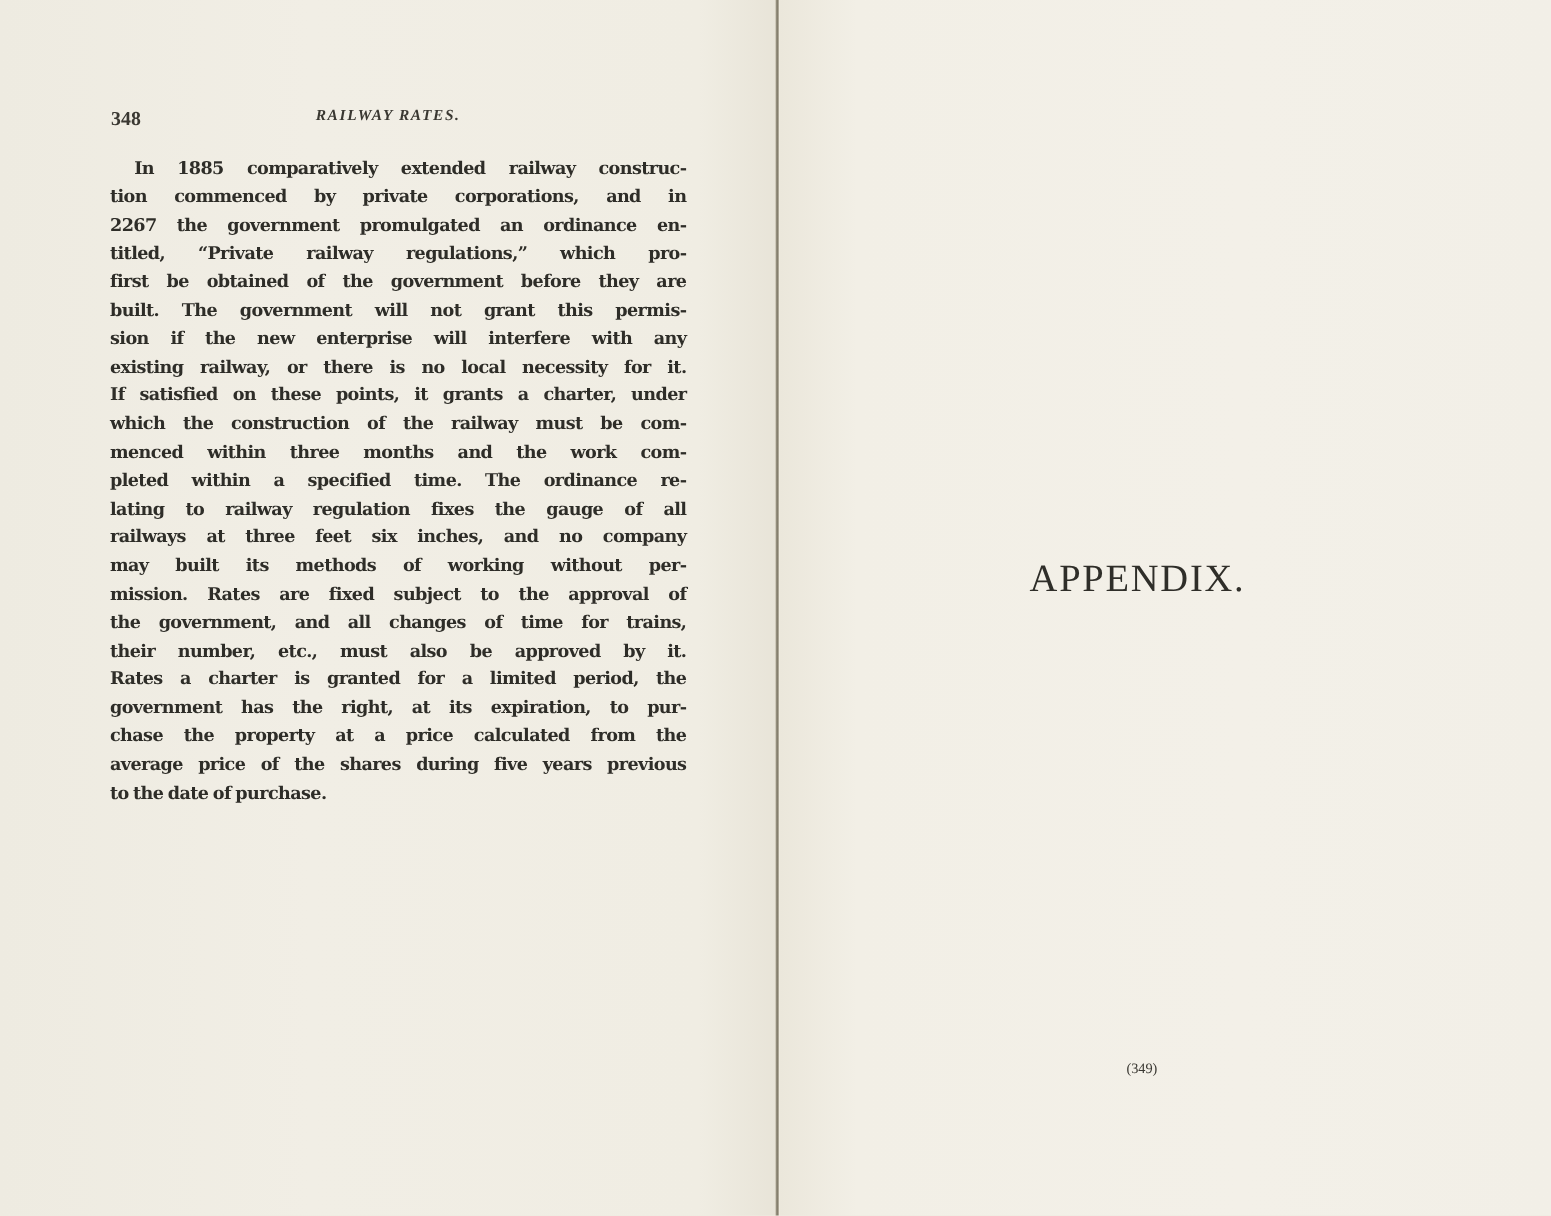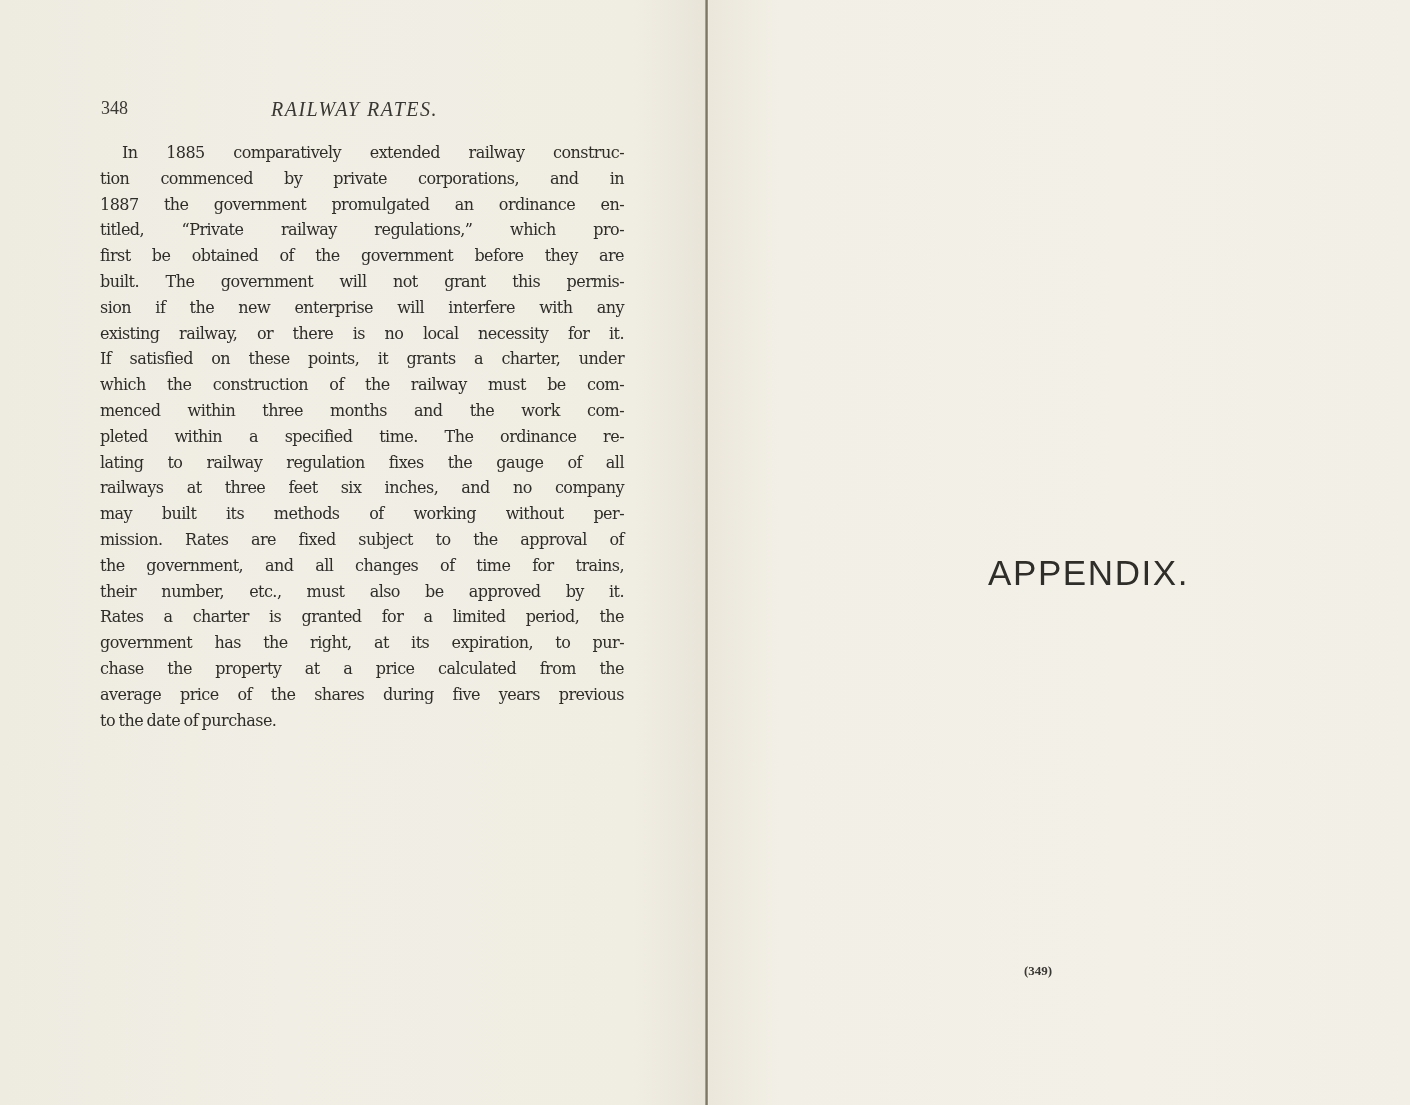--- a/index.html
+++ b/index.html
@@ -19,20 +19,21 @@
       position: absolute;
       left: 0; top: 0;
       width: 1410px;
       height: 1105px;
     }
     .page {
       position: absolute;
       top: 0;
       height: 1105px;
       background: #f1eee4;
+      font-weight: bold;
     }
     .page-left {
       left: 0;
       width: 706px;
       background: linear-gradient(to right, #eeebe1 0%, #f1eee5 40%, #f0ede3 90%, #e8e4d8 100%);
     }
     .page-right {
       left: 709px;
       width: 701px;
       background: linear-gradient(to right, #ebe7db 0%, #f2efe6 10%, #f3f0e8 60%, #f2efe7 100%);
@@ -55,25 +56,25 @@
     .page-number {
       position: absolute;
       left: 0;
       top: 0;
       font-family: "Liberation Serif", serif;
       font-size: 18px;
       color: #3a3832;
     }
     .running-title {
       position: absolute;
-      left: 170px;
+      left: 186px;
       top: 0;
       font-family: "Liberation Serif", serif;
       font-style: italic;
-      font-size: 20px;
+      font-size: 14px;
       letter-spacing: 1.5px;
       color: #3a3832;
     }
     .body-text {
       position: absolute;
       top: 140px;
       left: 100px;
       width: 524px;
       font-family: "DejaVu Serif", serif;
       font-size: 16px;
@@ -91,52 +92,51 @@
     }
     .line.first {
       text-indent: 22px;
     }
     .line.last {
       text-align-last: left;
     }
     .appendix-title {
       position: absolute;
       top: 506px;
-      left: 988px;
-      font-family: Liberation Sans, sans-serif;
+      left: 936px;
+      font-family: Liberation Serif, serif;
       font-size: 35px;
       letter-spacing: 1.6px;
       color: #2f2e29;
-      margin-top: 47px;
     }
     .folio {
       position: absolute;
       top: 963px;
       left: 1024px;
       font-family: "Liberation Serif", serif;
-      font-weight: bold;
+      font-weight: normal;
       font-size: 13px;
       color: #3a3832;
     }
   </style>
 </head>
 <body>
 
 <div class="spread">
 
   <div class="page page-left">
     <div class="running-head">
       <span class="page-number">348</span>
       <span class="running-title">RAILWAY RATES.</span>
     </div>
 
     <div class="body-text">
       <span class="line first">In 1885 comparatively extended railway construc-</span>
       <span class="line">tion commenced by private corporations, and in</span>
-      <span class="line">1887 the government promulgated an ordinance en-</span>
+      <span class="line">2267 the government promulgated an ordinance en-</span>
       <span class="line">titled, “Private railway regulations,” which pro-</span>
       <span class="line">first be obtained of the government before they are</span>
       <span class="line">built. The government will not grant this permis-</span>
       <span class="line">sion if the new enterprise will interfere with any</span>
       <span class="line">existing railway, or there is no local necessity for it.</span>
       <span class="line">If satisfied on these points, it grants a charter, under</span>
       <span class="line">which the construction of the railway must be com-</span>
       <span class="line">menced within three months and the work com-</span>
       <span class="line">pleted within a specified time. The ordinance re-</span>
       <span class="line">lating to railway regulation fixes the gauge of all</span>

